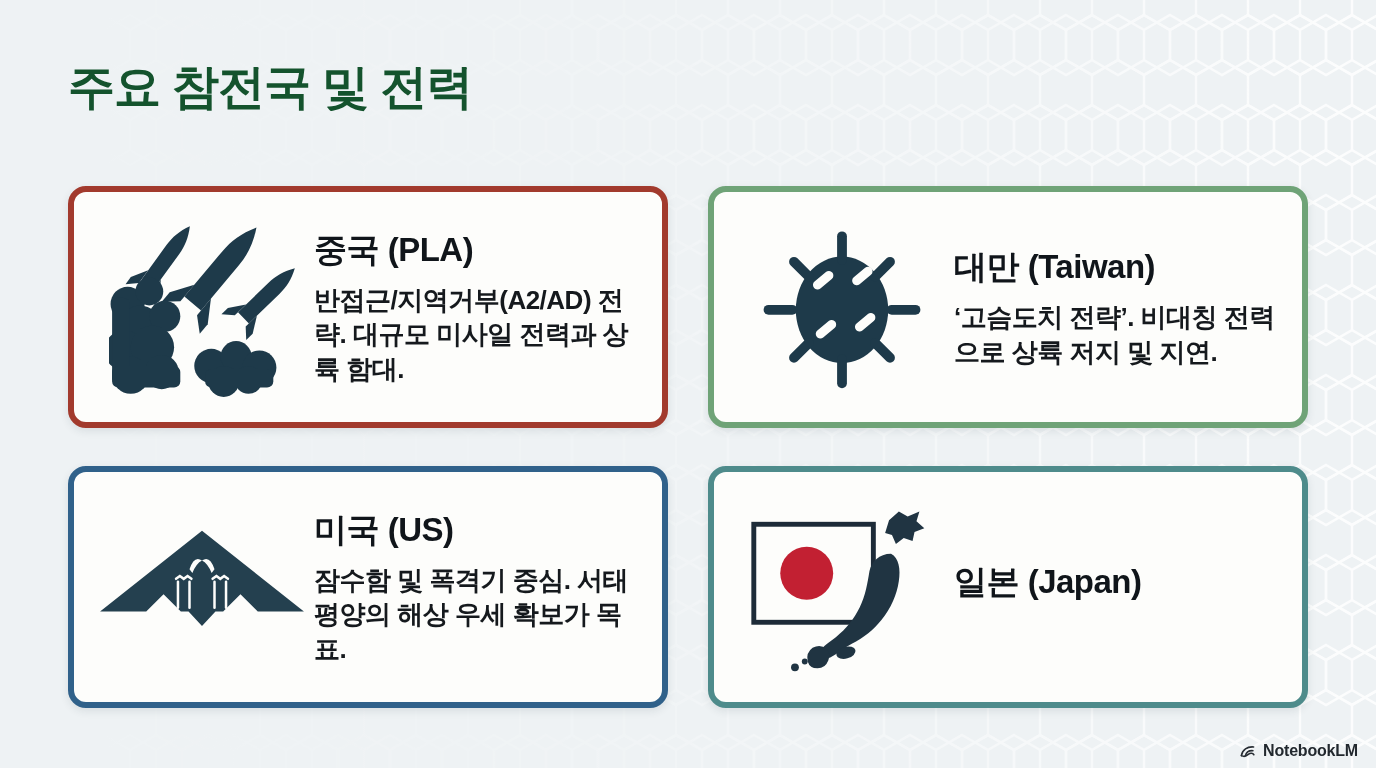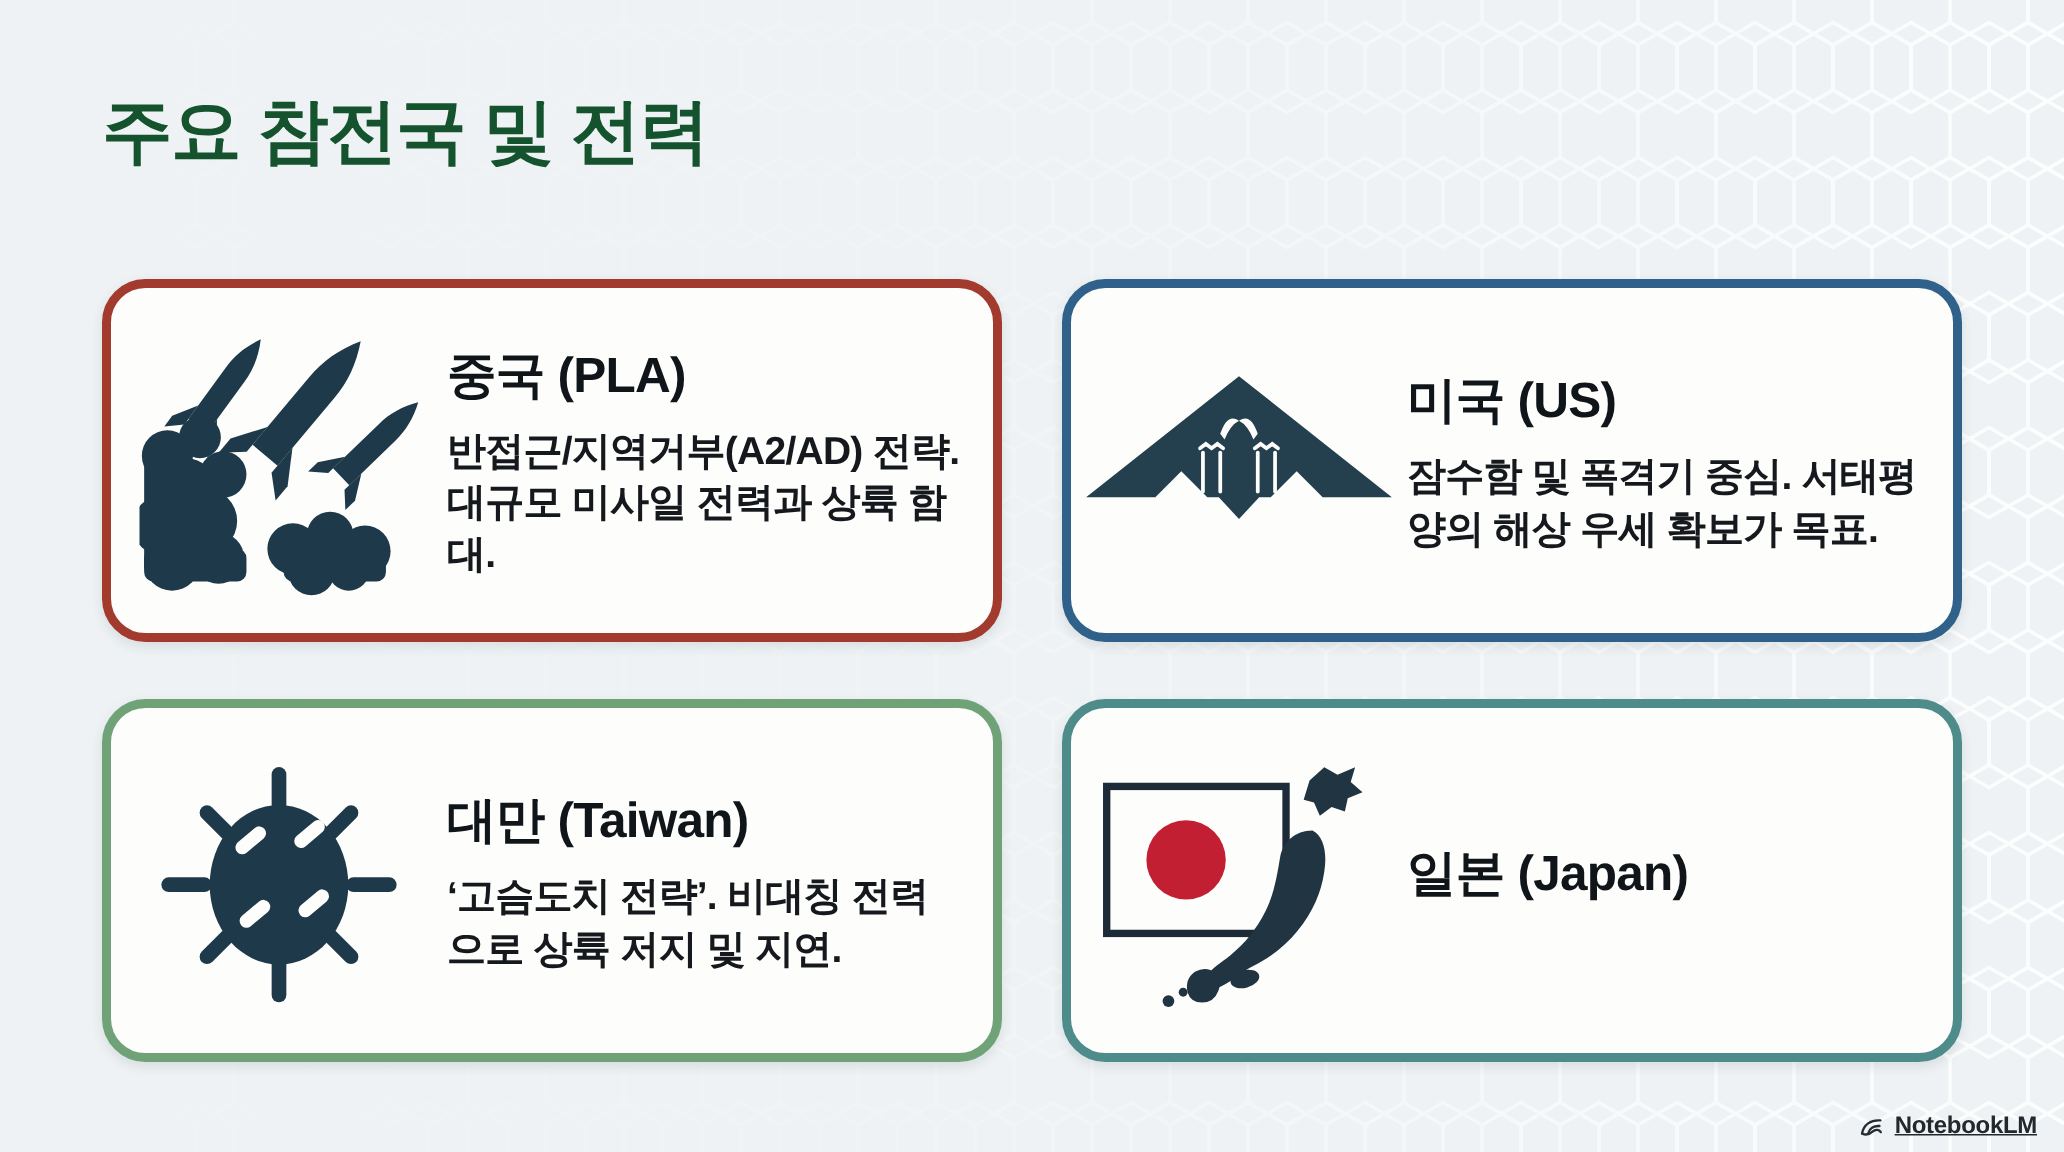--- a/index.html
+++ b/index.html
@@ -40,24 +40,24 @@
     grid-template-columns: 600px 600px;
     column-gap: 40px;
     row-gap: 38px;
   }
   .card {
     box-sizing: border-box;
     width: 600px;
     height: 242px;
     background: #fdfdfb;
     border: 6px solid #888;
-    border-radius: 29px;
+    border-radius: 18px;
     display: flex;
     align-items: center;
-    padding: 0 14px 0 6px;
+    padding: 0 14px 0 22px;
     box-shadow: 0 3px 8px rgba(30, 45, 60, 0.10);
   }
   .card-icon {
     flex: 0 0 212px;
     display: flex;
     justify-content: center;
     align-items: center;
   }
   .card-text {
     flex: 1;
@@ -84,21 +84,20 @@
     bottom: 8px;
     display: flex;
     align-items: center;
     gap: 6px;
   }
   .footer-brand-label {
     font-size: 16px;
     font-weight: 700;
     color: #22282e;
     letter-spacing: -0.2px;
-    text-decoration: underline;
   }
 </style>
 </head>
 <body>
 
 <div class="stage">
 
   <svg class="bg-hex" width="1376" height="768" viewBox="0 0 1376 768" aria-hidden="true">
     <defs>
       <pattern id="hexp" width="52" height="90" patternUnits="userSpaceOnUse">
@@ -164,20 +163,64 @@
             <rect x="62" y="100" width="44" height="12" rx="4"></rect>
           </g>
         </svg>
       </span>
       <span class="card-text">
         <div class="card-title">중국 (PLA)</div>
         <div class="card-body">반접근/지역거부(A2/AD) 전략. 대규모 미사일 전력과 상륙 함대.</div>
       </span>
     </div>
 
+    <div class="card" style="border-color: rgb(111, 163, 119);">
+      <span class="card-icon">
+        <svg width="168" height="168" viewBox="0 0 120 120" aria-hidden="true">
+          <g fill="#1e3a4a">
+            <ellipse cx="60" cy="62" rx="33" ry="38"></ellipse>
+            <g transform="rotate(0 60 62)">
+                <rect x="56.5" y="6" width="7" height="24" rx="3.5"></rect>
+              </g>
+            <g transform="rotate(45 60 62)">
+                <rect x="56.5" y="10" width="7" height="22" rx="3.5"></rect>
+              </g>
+            <g transform="rotate(90 60 62)">
+                <rect x="56.5" y="6" width="7" height="24" rx="3.5"></rect>
+              </g>
+            <g transform="rotate(135 60 62)">
+                <rect x="56.5" y="10" width="7" height="22" rx="3.5"></rect>
+              </g>
+            <g transform="rotate(180 60 62)">
+                <rect x="56.5" y="6" width="7" height="24" rx="3.5"></rect>
+              </g>
+            <g transform="rotate(225 60 62)">
+                <rect x="56.5" y="10" width="7" height="22" rx="3.5"></rect>
+              </g>
+            <g transform="rotate(270 60 62)">
+                <rect x="56.5" y="6" width="7" height="24" rx="3.5"></rect>
+              </g>
+            <g transform="rotate(315 60 62)">
+                <rect x="56.5" y="10" width="7" height="22" rx="3.5"></rect>
+              </g>
+          </g>
+          <g fill="#fdfdfb">
+            <rect x="38" y="38" width="17" height="6.5" rx="3.2" transform="rotate(-40 46 41)"></rect>
+            <rect x="66" y="35" width="17" height="6.5" rx="3.2" transform="rotate(-40 74 38)"></rect>
+            <rect x="40" y="73" width="17" height="6.5" rx="3.2" transform="rotate(-40 48 76)"></rect>
+            <rect x="68" y="68" width="17" height="6.5" rx="3.2" transform="rotate(-40 76 71)"></rect>
+          </g>
+        </svg>
+      </span>
+      <span class="card-text">
+        <div class="card-title">대만 (Taiwan)</div>
+        <div class="card-body">‘고슴도치 전략’. 비대칭 전력으로 상륙 저지 및 지연.</div>
+      </span>
+    </div>
+
     <div class="card" style="border-color: rgb(48, 97, 138);">
       <span class="card-icon">
         <svg width="212" height="125" viewBox="0 0 220 130" aria-hidden="true">
           <path fill="#24404f" d="M110,6 L216,90 L168,90 L150,72 L132,90 L124,90 L110,105 L96,90 L88,90 L70,72 L52,90 L4,90 Z"></path>
           <path fill="#fdfdfb" d="M97,46 Q102,31 110,37 Q104,40 100,50 Z"></path>
           <path fill="#fdfdfb" d="M123,46 Q118,31 110,37 Q116,40 120,50 Z"></path>
           <g stroke="#fdfdfb" stroke-width="2.6" fill="none" stroke-linecap="round">
             <path d="M83,56 l4,-3 l4,3 l4,-3 l4,3"></path>
             <path d="M85,59 L85,86"></path>
             <path d="M97,59 L97,86"></path>
@@ -186,64 +229,20 @@
             <path d="M135,59 L135,86"></path>
           </g>
         </svg>
       </span>
       <span class="card-text">
         <div class="card-title">미국 (US)</div>
         <div class="card-body">잠수함 및 폭격기 중심. 서태평양의 해상 우세 확보가 목표.</div>
       </span>
     </div>
 
-    <div class="card" style="border-color: rgb(111, 163, 119);">
-      <span class="card-icon">
-        <svg width="168" height="168" viewBox="0 0 120 120" aria-hidden="true">
-          <g fill="#1e3a4a">
-            <ellipse cx="60" cy="62" rx="33" ry="38"></ellipse>
-            <g transform="rotate(0 60 62)">
-                <rect x="56.5" y="6" width="7" height="24" rx="3.5"></rect>
-              </g>
-            <g transform="rotate(45 60 62)">
-                <rect x="56.5" y="10" width="7" height="22" rx="3.5"></rect>
-              </g>
-            <g transform="rotate(90 60 62)">
-                <rect x="56.5" y="6" width="7" height="24" rx="3.5"></rect>
-              </g>
-            <g transform="rotate(135 60 62)">
-                <rect x="56.5" y="10" width="7" height="22" rx="3.5"></rect>
-              </g>
-            <g transform="rotate(180 60 62)">
-                <rect x="56.5" y="6" width="7" height="24" rx="3.5"></rect>
-              </g>
-            <g transform="rotate(225 60 62)">
-                <rect x="56.5" y="10" width="7" height="22" rx="3.5"></rect>
-              </g>
-            <g transform="rotate(270 60 62)">
-                <rect x="56.5" y="6" width="7" height="24" rx="3.5"></rect>
-              </g>
-            <g transform="rotate(315 60 62)">
-                <rect x="56.5" y="10" width="7" height="22" rx="3.5"></rect>
-              </g>
-          </g>
-          <g fill="#fdfdfb">
-            <rect x="38" y="38" width="17" height="6.5" rx="3.2" transform="rotate(-40 46 41)"></rect>
-            <rect x="66" y="35" width="17" height="6.5" rx="3.2" transform="rotate(-40 74 38)"></rect>
-            <rect x="40" y="73" width="17" height="6.5" rx="3.2" transform="rotate(-40 48 76)"></rect>
-            <rect x="68" y="68" width="17" height="6.5" rx="3.2" transform="rotate(-40 76 71)"></rect>
-          </g>
-        </svg>
-      </span>
-      <span class="card-text">
-        <div class="card-title">대만 (Taiwan)</div>
-        <div class="card-body">‘고슴도치 전략’. 비대칭 전력으로 상륙 저지 및 지연.</div>
-      </span>
-    </div>
-
     <div class="card" style="border-color: rgb(78, 139, 139);">
       <span class="card-icon">
         <svg width="196" height="178" viewBox="0 0 200 180" aria-hidden="true">
           <rect x="10" y="26" width="122" height="100" fill="#fdfdfb" stroke="#1d2b38" stroke-width="5"></rect>
           <circle cx="64" cy="76" r="27" fill="#c22032"></circle>
           <g fill="#203442">
             <path d="M148,22 l10,-9 l9,5 l12,-5 l-3,10 l8,7 l-10,4 l-2,9 l-9,-3 l-8,6 l-4,-9 l-7,-2 Z"></path>
             <path d="M150,56 C158,60 160,72 158,84 C156,98 150,112 140,124 C132,134 122,142 110,148 C102,152 96,158 88,162 C82,165 76,162 78,156 C80,150 88,146 94,141 C104,133 112,123 118,111 C124,99 126,86 128,74 C130,64 138,56 150,56 Z"></path>
             <ellipse cx="104" cy="157" rx="10" ry="6" transform="rotate(-15 104 157)"></ellipse>
             <path d="M70,152 q8,-4 14,1 q5,5 2,12 q-3,8 -11,8 q-8,0 -10,-7 q-2,-9 5,-14 Z"></path>

